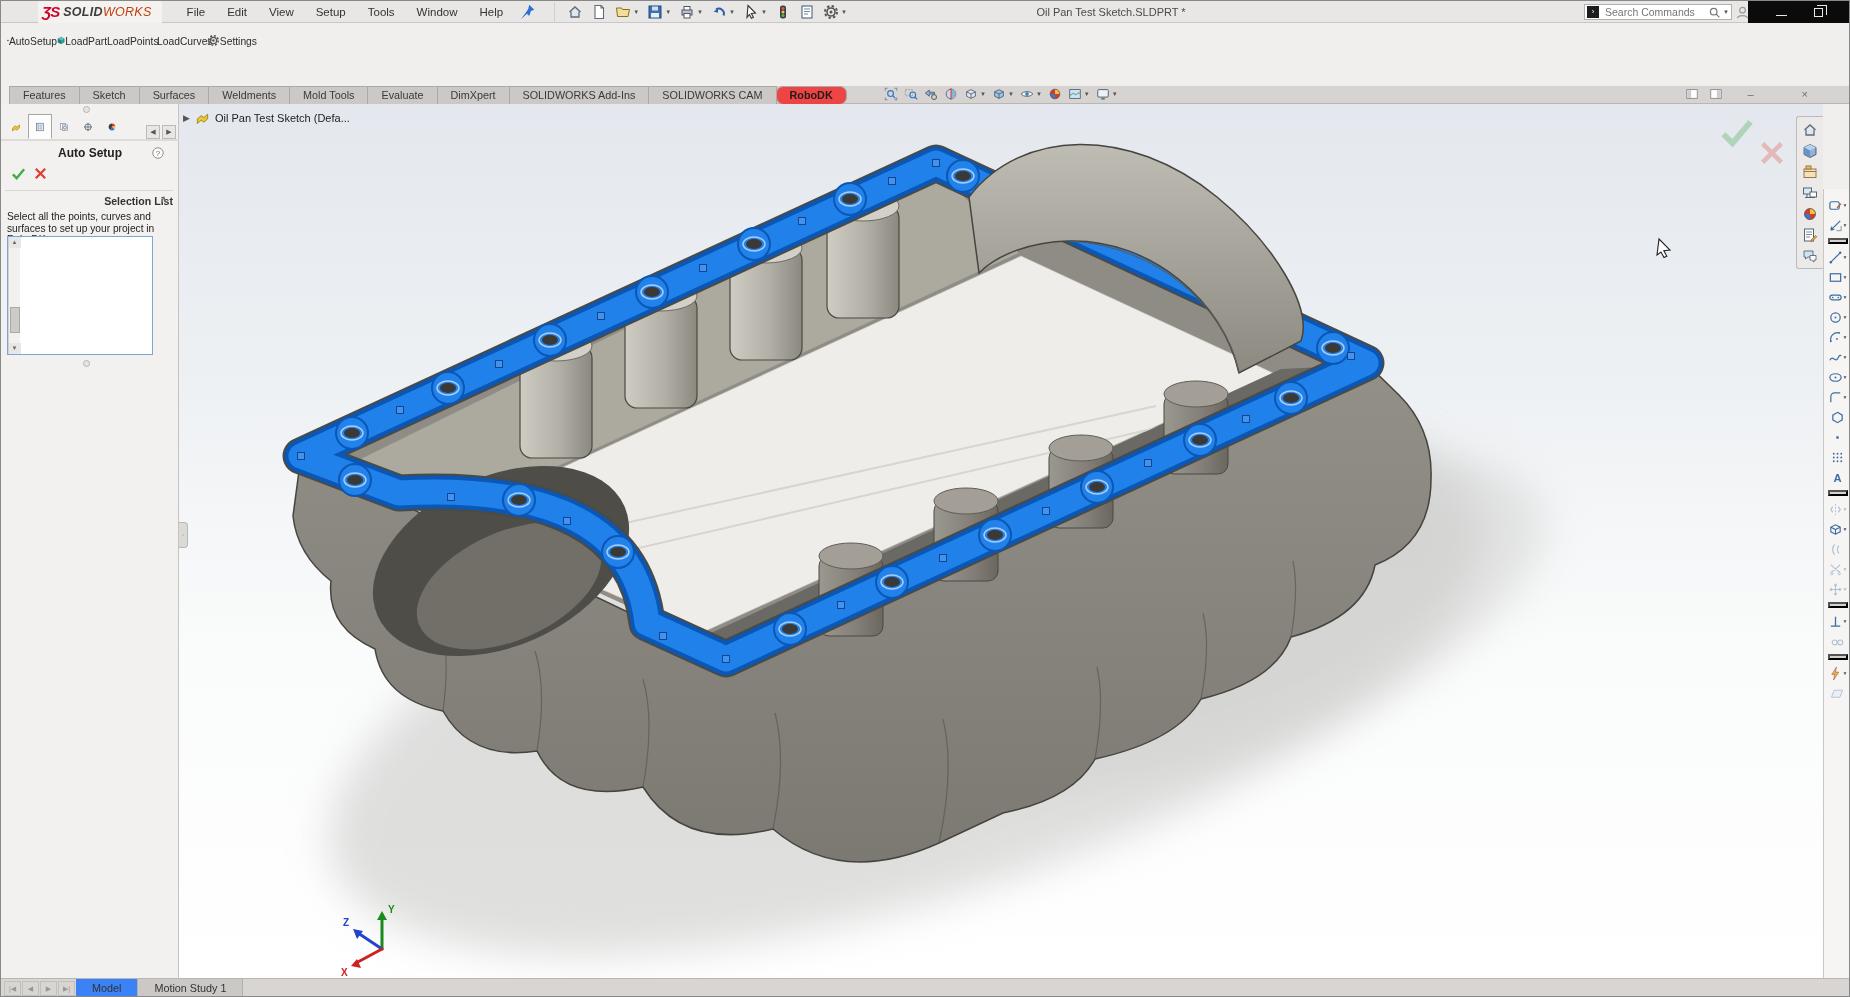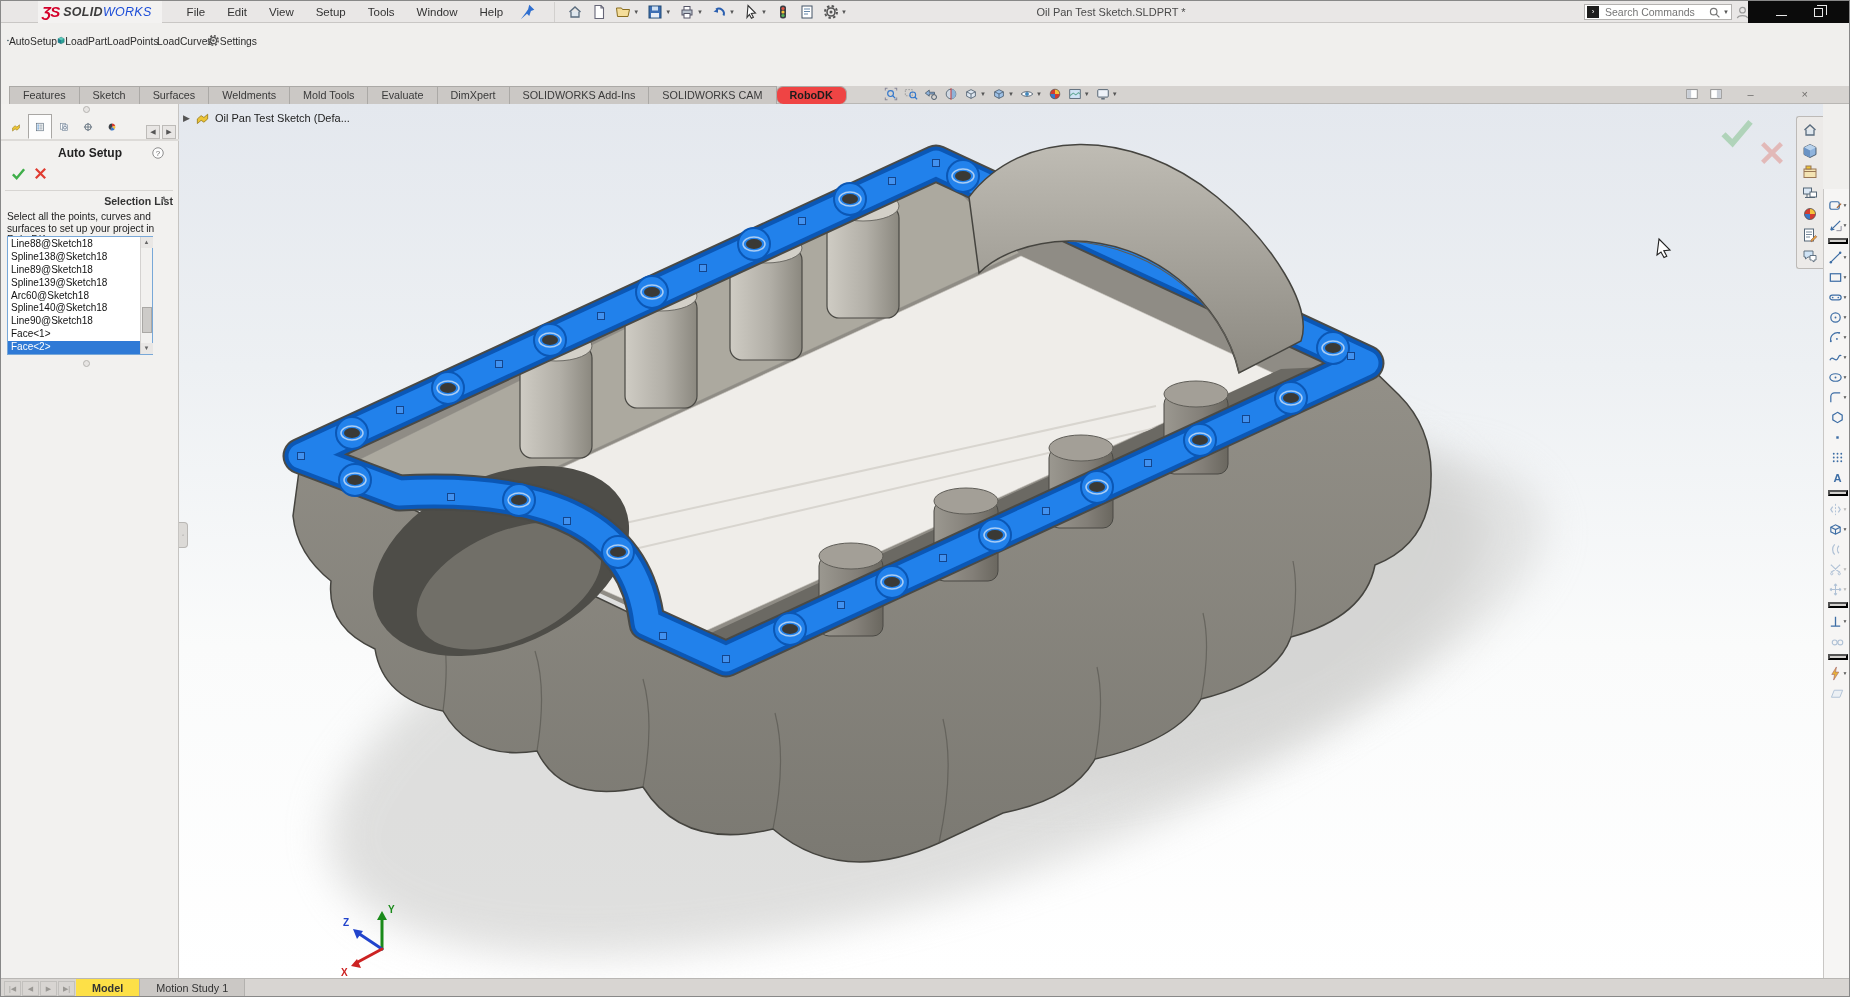--- a/index.html
+++ b/index.html
@@ -4,21 +4,21 @@
 <style>
   html,body{margin:0;padding:0;background:#9a9a9a;}
   *{box-sizing:border-box;font-family:"Liberation Sans",sans-serif;}
   #app{position:relative;width:1850px;height:997px;background:#f0efed;overflow:hidden;border:1px solid #888;}
 
   
   .titlebar{position:absolute;left:0;top:0;width:1850px;height:22px;background:#e9e7e6;border-bottom:1px solid #c9c7c5;display:flex;align-items:center;}
   .logo{display:flex;align-items:baseline;padding:0 10px 0 4px;background:#f3f2f1;height:22px;align-items:center;margin-left:37px;}
   .logo-mark{color:#d4002a;font-weight:bold;font-style:italic;font-size:15px;letter-spacing:-1px;margin-right:4px;}
   .brand-bold{font-weight:bold;font-style:italic;font-size:12.5px;color:#3c3c3c;letter-spacing:.3px;}
-  .brand-rest{font-weight:normal;font-style:italic;font-size:12.5px;color:#1d4ed8;letter-spacing:.3px;}
+  .brand-rest{font-weight:normal;font-style:italic;font-size:12.5px;color:#c2410c;letter-spacing:.3px;}
   .menubar{display:flex;margin-left:14px;}
   .mitem{font-size:11.5px;color:#333;padding:3px 11px;cursor:default;}
   .pin{width:18px;height:18px;margin-left:4px;}
   .qbar{display:flex;align-items:center;margin-left:18px;border-left:1px solid #d2d0ce;padding-left:8px;}
   .qbtn{display:inline-flex;align-items:center;background:none;border:none;padding:2px 3px;margin:0 1px;}
   .ic16{width:16px;height:16px;}
   .dd{font-size:6px;color:#555;margin-left:2px;}
   .doc-title{position:absolute;left:900px;top:0;width:420px;height:22px;line-height:22px;text-align:center;font-size:11px;color:#4a4a4a;}
   .searchbox{position:absolute;left:1583px;top:3px;width:148px;height:16px;background:#fff;border:1px solid #b4b2b0;display:flex;align-items:center;padding:0 2px;}
   .search-led{width:12px;height:12px;background:#1d1d1d;color:#fff;font-size:8px;line-height:12px;text-align:center;margin-right:4px;flex:0 0 auto;}
@@ -103,21 +103,21 @@
   .skbtn svg{width:15px;height:15px;}
   .skbtn .dd{font-size:5px;margin-left:0;}
   .skbtn.disabled{opacity:.38;}
   .tdiv{width:20px;height:1px;background:#d4d2cf;margin:3px 0;}
 
   
   .bottombar{position:absolute;left:0;top:977px;width:1850px;height:20px;background:#d8d5d2;border-top:1px solid #b9b7b4;display:flex;align-items:stretch;}
   .bnav{display:flex;align-items:center;padding-left:3px;}
   .bnavbtn{width:17px;height:15px;font-size:7px;color:#9a9894;background:#d8d5d2;border:1px solid #c2c0bd;margin-right:1px;padding:0;line-height:13px;text-align:center;}
   .btab{font-size:10.8px;color:#333;padding:0 16px;line-height:19px;background:#cbc8c5;border-right:1px solid #b3b1ae;cursor:default;}
-  .btab.active{background:#fde047;font-weight:bold;}
+  .btab.active{background:#3b82f6;font-weight:normal;}
   svg text{font-family:"Liberation Sans",sans-serif;}
 </style>
 </head>
 <body>
 
 <svg width="0" height="0" style="position:absolute">
   <defs>
     <symbol id="i-home" viewBox="0 0 16 16">
         <path d="M2.5 8 8 3l5.5 5" fill="none" stroke="#5a6c7e" stroke-width="1.4"></path>
         <path d="M4 7.5V13h8V7.5" fill="#dfe7ee" stroke="#5a6c7e" stroke-width="1.3"></path>
@@ -699,32 +699,20 @@
               <use href="#i-cross"></use>
             </svg></button>
       </div>
       <div class="pdivider"></div>
       <div class="psection">
         <span>Selection List</span>
         <span class="pcollapse">∧</span>
       </div>
       <div class="pdesc">Select all the points, curves and surfaces to set up your project in RoboDK</div>
       <div class="listbox">
-        <div class="listrows">
-
-        <div class="lrow">Line88@Sketch18</div>
-            <div class="lrow">Spline138@Sketch18</div>
-            <div class="lrow">Line89@Sketch18</div>
-            <div class="lrow">Spline139@Sketch18</div>
-            <div class="lrow">Arc60@Sketch18</div>
-            <div class="lrow">Spline140@Sketch18</div>
-            <div class="lrow">Line90@Sketch18</div>
-            <div class="lrow">Face&lt;1&gt;</div>
-            <div class="lrow active">Face&lt;2&gt;</div>
-          </div>
         <div class="lscroll">
           <button class="sarrow">▲</button>
           <div class="strack">
               <div class="sthumb"></div>
             </div>
           <button class="sarrow">▼</button>
         </div>
       </div>
       <span class="grip" style="top:256px;"></span>
     </div>

